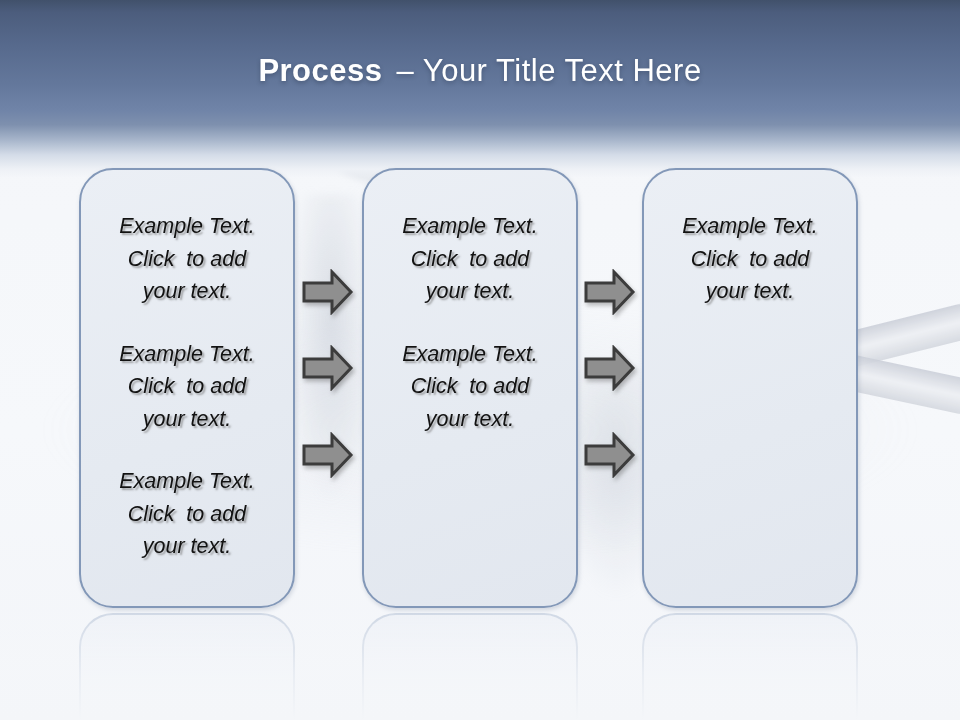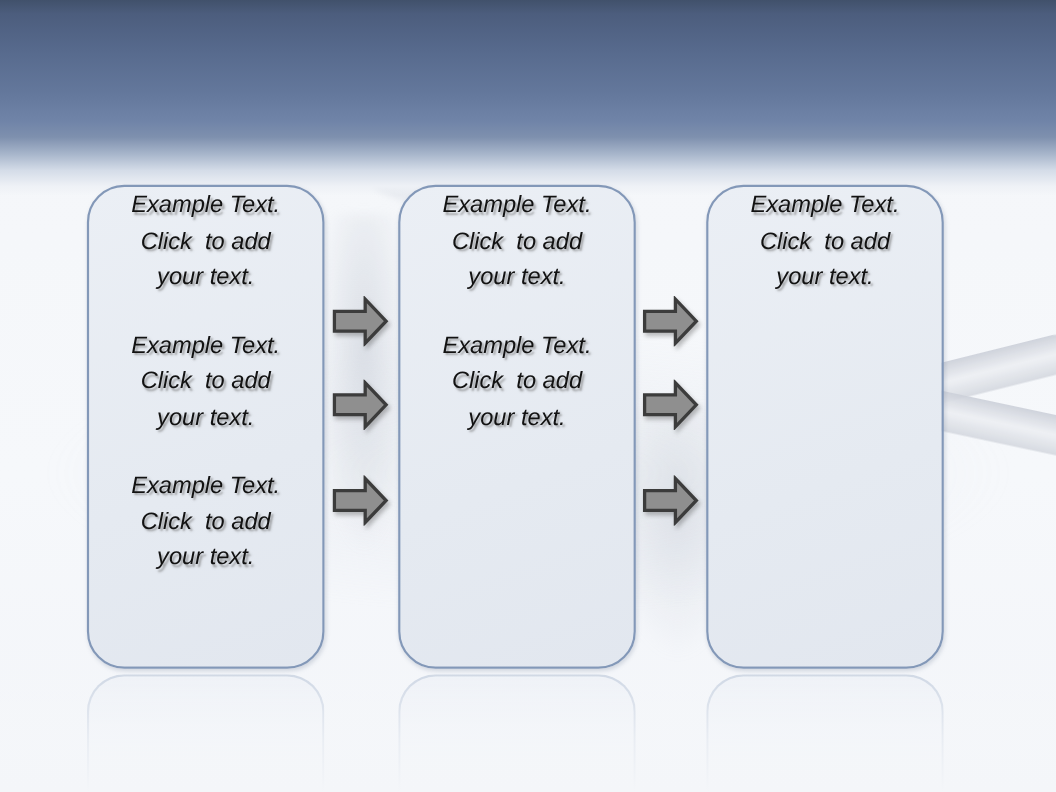--- a/index.html
+++ b/index.html
@@ -62,20 +62,21 @@
   .reflection-fade{
     position:absolute;top:612px;left:0;width:960px;height:108px;z-index:2;
     background:linear-gradient(180deg, rgba(245,247,250,.25) 0%, rgba(245,247,250,.75) 55%, #f4f6f9 100%);
   }
   
   .box{
     position:absolute;top:168px;width:216px;height:440px;z-index:3;box-sizing:border-box;
     border:2.5px solid #8398b8;border-radius:34px;
     background:linear-gradient(160deg,#ebeff5 0%,#e5eaf1 60%,#e2e7ef 100%);
     box-shadow:1px 2px 4px rgba(110,125,150,.28);
+    padding-top:40px;
   }
   .box-1{left:79px;} .box-2{left:362px;} .box-3{left:642px;}
   .box-text{
     margin:0 0 30px;text-align:center;font-style:italic;
     font-size:21.5px;line-height:32.5px;color:#121212;white-space:pre-wrap;
     text-shadow:2px 2px 2px rgba(105,105,105,.6);
     cursor:text;
   }
   
   .arrow{position:absolute;width:52px;height:46px;z-index:4;
@@ -91,20 +92,21 @@
 
   <div class="header"></div>
 
   <div class="decor pen-shape"></div>
   <div class="decor swoosh"></div>
   <div class="decor blob-left"></div>
   <div class="decor blob-mid"></div>
   <div class="decor cable cable-a"></div>
   <div class="decor cable cable-b"></div>
 
+  <h1 class="title"><span class="title-bold">Process</span><span class="title-rest">– Your Title Text Here</span></h1>
 
   <div class="reflection refl-1"></div>
   <div class="reflection refl-2"></div>
   <div class="reflection refl-3"></div>
   <div class="reflection-fade"></div>
 
   <div class="box box-1">
     <p class="box-text"><span>Example Text.</span><br><span>Click  to add</span><br><span>your text.</span></p>
     <p class="box-text"><span>Example Text.</span><br><span>Click  to add</span><br><span>your text.</span></p>
     <p class="box-text"><span>Example Text.</span><br><span>Click  to add</span><br><span>your text.</span></p>

